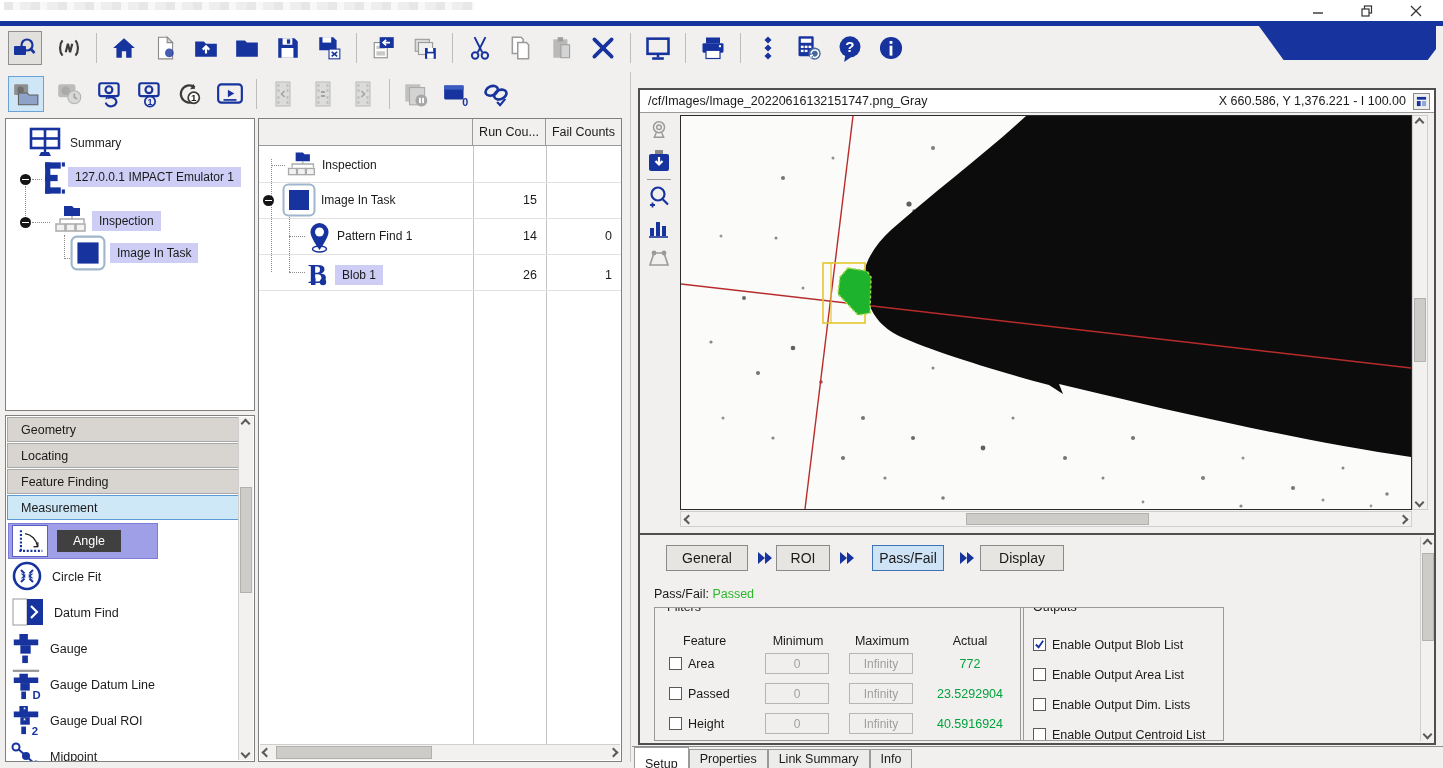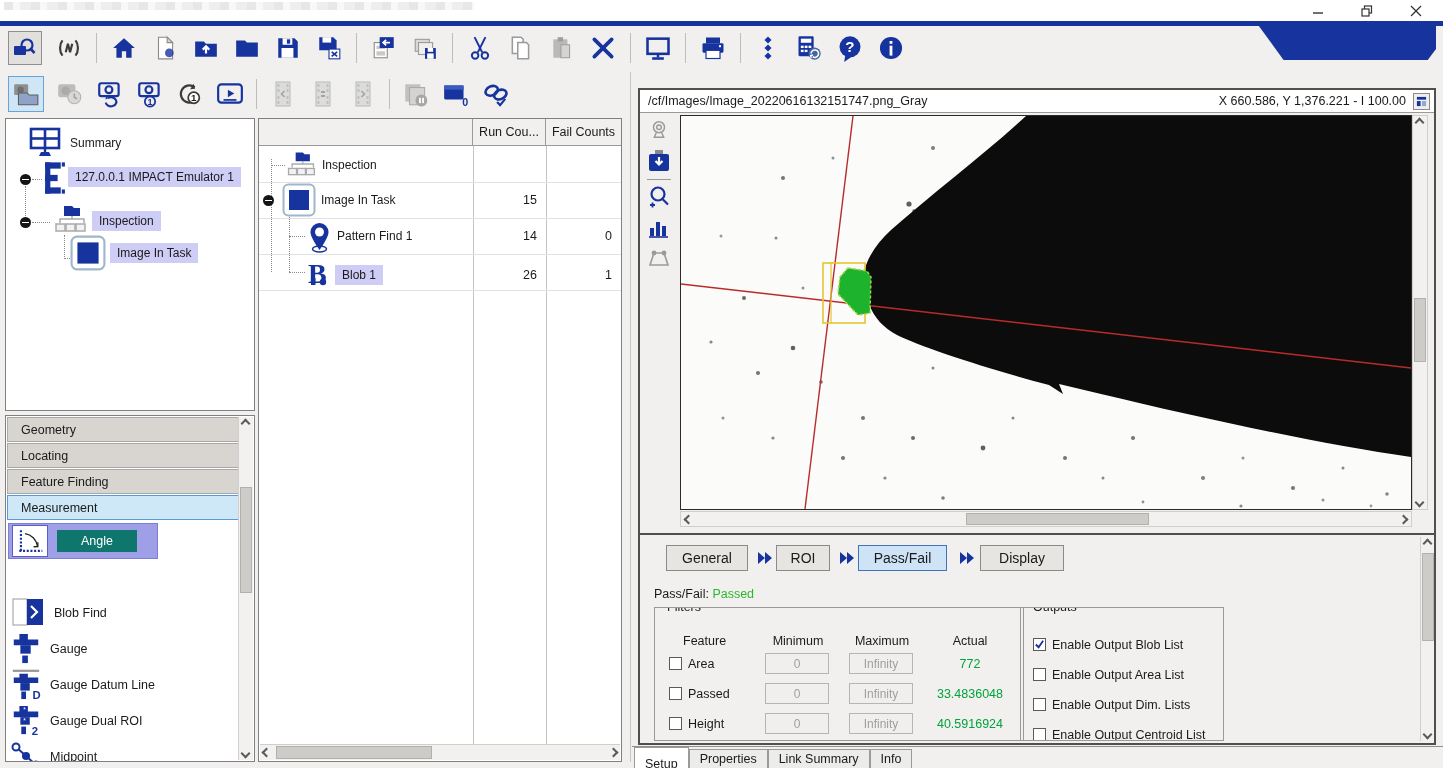--- a/index.html
+++ b/index.html
@@ -448,29 +448,47 @@
       <span style="background:#fff;border:1px solid #5c5cc8;width:36px;height:32px;display:flex;align-items:center;justify-content:center">
           <svg width="30" height="28" viewBox="0 0 34 34">
             <g stroke="#17339e" stroke-width="2.6" stroke-dasharray="2.5 2">
               <line x1="6" y1="4" x2="6" y2="30"></line>
               <line x1="4" y1="29" x2="32" y2="29"></line>
             </g>
             <path d="M11 8 a18 18 0 0 1 15 15" fill="none" stroke="#222" stroke-width="1.6"></path>
             <path d="M26.5 18.5 l0 5.2 -5.2.3" fill="none" stroke="#222" stroke-width="1.6"></path>
           </svg>
         </span>
-      <span style="background:#0f766e;color:#fff;padding:4px 24px">Angle</span>
+      <span style="background:#404040;color:#fff;padding:4px 16px">Angle</span>
+    </div>
+    <div class="tool-row" style="top:143px">
+      <span><svg width="32" height="32" viewBox="0 0 32 32" fill="none" stroke="#17339e">
+            <circle cx="16" cy="16" r="13" stroke-width="2.6"></circle>
+            <g stroke-width="2">
+              <line x1="10" y1="10" x2="13.5" y2="13.5"></line>
+              <line x1="22" y1="10" x2="18.5" y2="13.5"></line>
+              <line x1="10" y1="22" x2="13.5" y2="18.5"></line>
+              <line x1="22" y1="22" x2="18.5" y2="18.5"></line>
+            </g>
+            <g fill="#17339e" stroke="none">
+              <path d="M14.8 14.8 l-5.3-1.5 3.8 3.8 Z"></path>
+              <path d="M17.2 14.8 l5.3-1.5 -3.8 3.8 Z"></path>
+              <path d="M14.8 17.2 l-5.3 1.5 3.8-3.8 Z"></path>
+              <path d="M17.2 17.2 l5.3 1.5 -3.8-3.8 Z"></path>
+            </g>
+          </svg></span>
+      <span>Circle Fit</span>
     </div>
     <div class="tool-row" style="top:179px">
       <span><svg width="34" height="30" viewBox="0 0 34 30">
             <rect x="2" y="2" width="14" height="26" fill="#fff" stroke="#9a9a9a"></rect>
             <rect x="16" y="2" width="16" height="26" fill="#17339e"></rect>
             <path d="M20 9 l6 6 -6 6" fill="none" stroke="#fff" stroke-width="2.2"></path>
           </svg></span>
-      <span>Blob Find</span>
+      <span>Datum Find</span>
     </div>
     <div class="tool-row" style="top:215px">
       <span><svg width="30" height="32" viewBox="0 0 30 34">
             <path d="M8 2 h9 v6 h11 v6 h-26 v-6 h6 Z" fill="#17339e"></path>
             <rect x="9" y="14" width="11" height="9" fill="#17339e"></rect>
             <rect x="11" y="25" width="6" height="8" fill="#17339e"></rect>
           </svg></span>
       <span>Gauge</span>
     </div>
     <div class="tool-row" style="top:251px">
@@ -709,21 +727,21 @@
 
   <div class="abs props-panel">
     <div class="stepbtn" style="left:26px;width:82px">General</div>
     <svg class="abs" style="left:116px;top:15px" width="18" height="16">
         <path d="M2,2 L9,8 L2,14 Z M9,2 L16,8 L9,14 Z" fill="#17339e"></path>
       </svg>
     <div class="stepbtn" style="left:136px;width:54px">ROI</div>
     <svg class="abs" style="left:198px;top:15px" width="18" height="16">
         <path d="M2,2 L9,8 L2,14 Z M9,2 L16,8 L9,14 Z" fill="#17339e"></path>
       </svg>
-    <div class="stepbtn active" style="left:218px;width:89px">Pass/Fail</div>
+    <div class="stepbtn active" style="left:232px;width:72px">Pass/Fail</div>
     <svg class="abs" style="left:318px;top:15px" width="18" height="16">
         <path d="M2,2 L9,8 L2,14 Z M9,2 L16,8 L9,14 Z" fill="#17339e"></path>
       </svg>
     <div class="stepbtn" style="left:340px;width:84px">Display</div>
 
     <div class="abs" style="left:14px;top:52px">
       <span>Pass/Fail:</span>
       <span style="color:#2db82d">Passed</span>
     </div>
 
@@ -737,21 +755,21 @@
       <span class="cb" style="left:14px;top:49px"></span>
       <span class="abs" style="left:33px;top:49px">Area</span>
       <input class="dis-input" style="left: 110px; top: 45px; width: 64px;" disabled="" value="0">
       <input class="dis-input" style="left: 194px; top: 45px; width: 64px;" disabled="" value="Infinity">
       <span class="greenval" style="left:268px;top:49px;width:94px">772</span>
 
       <span class="cb" style="left:14px;top:79px"></span>
       <span class="abs" style="left:33px;top:79px">Passed</span>
       <input class="dis-input" style="left: 110px; top: 75px; width: 64px;" disabled="" value="0">
       <input class="dis-input" style="left: 194px; top: 75px; width: 64px;" disabled="" value="Infinity">
-      <span class="greenval" style="left:268px;top:79px;width:94px">33.4836048</span>
+      <span class="greenval" style="left:268px;top:79px;width:94px">23.5292904</span>
 
       <span class="cb" style="left:14px;top:109px"></span>
       <span class="abs" style="left:33px;top:109px">Height</span>
       <input class="dis-input" style="left: 110px; top: 105px; width: 64px;" disabled="" value="0">
       <input class="dis-input" style="left: 194px; top: 105px; width: 64px;" disabled="" value="Infinity">
       <span class="greenval" style="left:268px;top:109px;width:94px">40.5916924</span>
     </div>
 
     <div class="fieldset" style="left:380px;top:72px;width:204px;height:134px">
       <span class="legend">Outputs</span>

